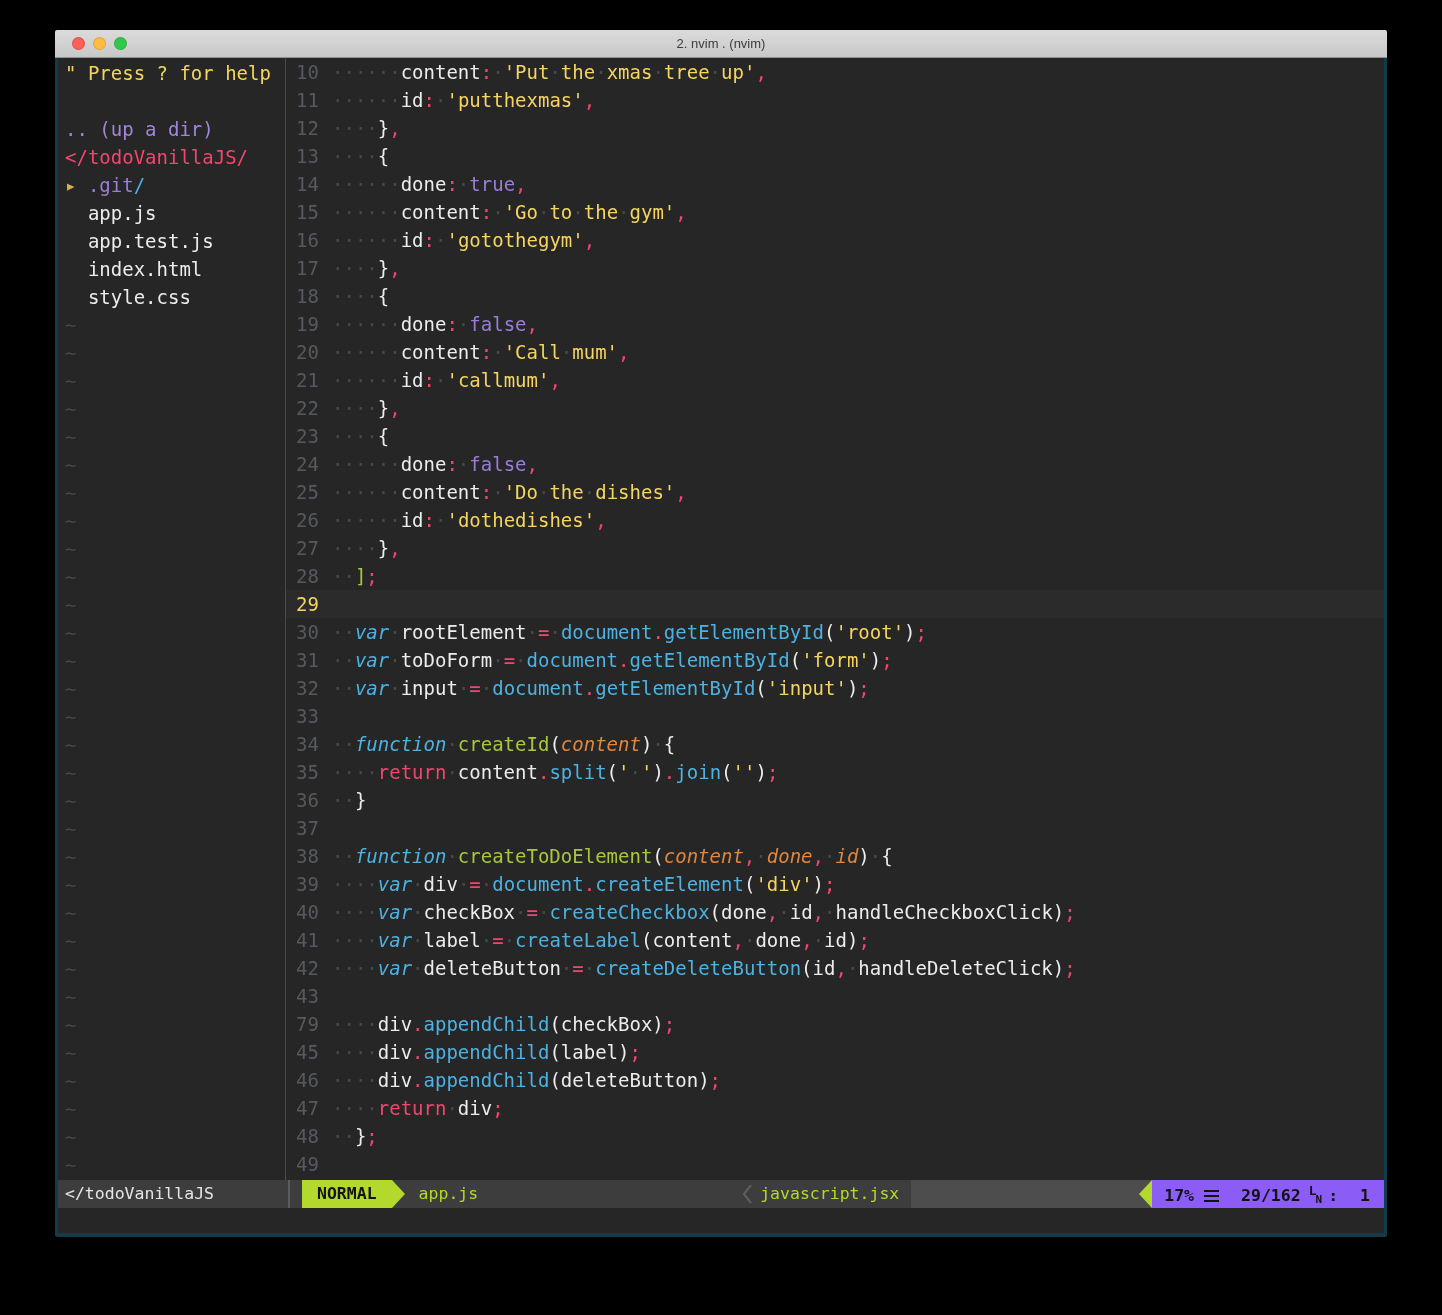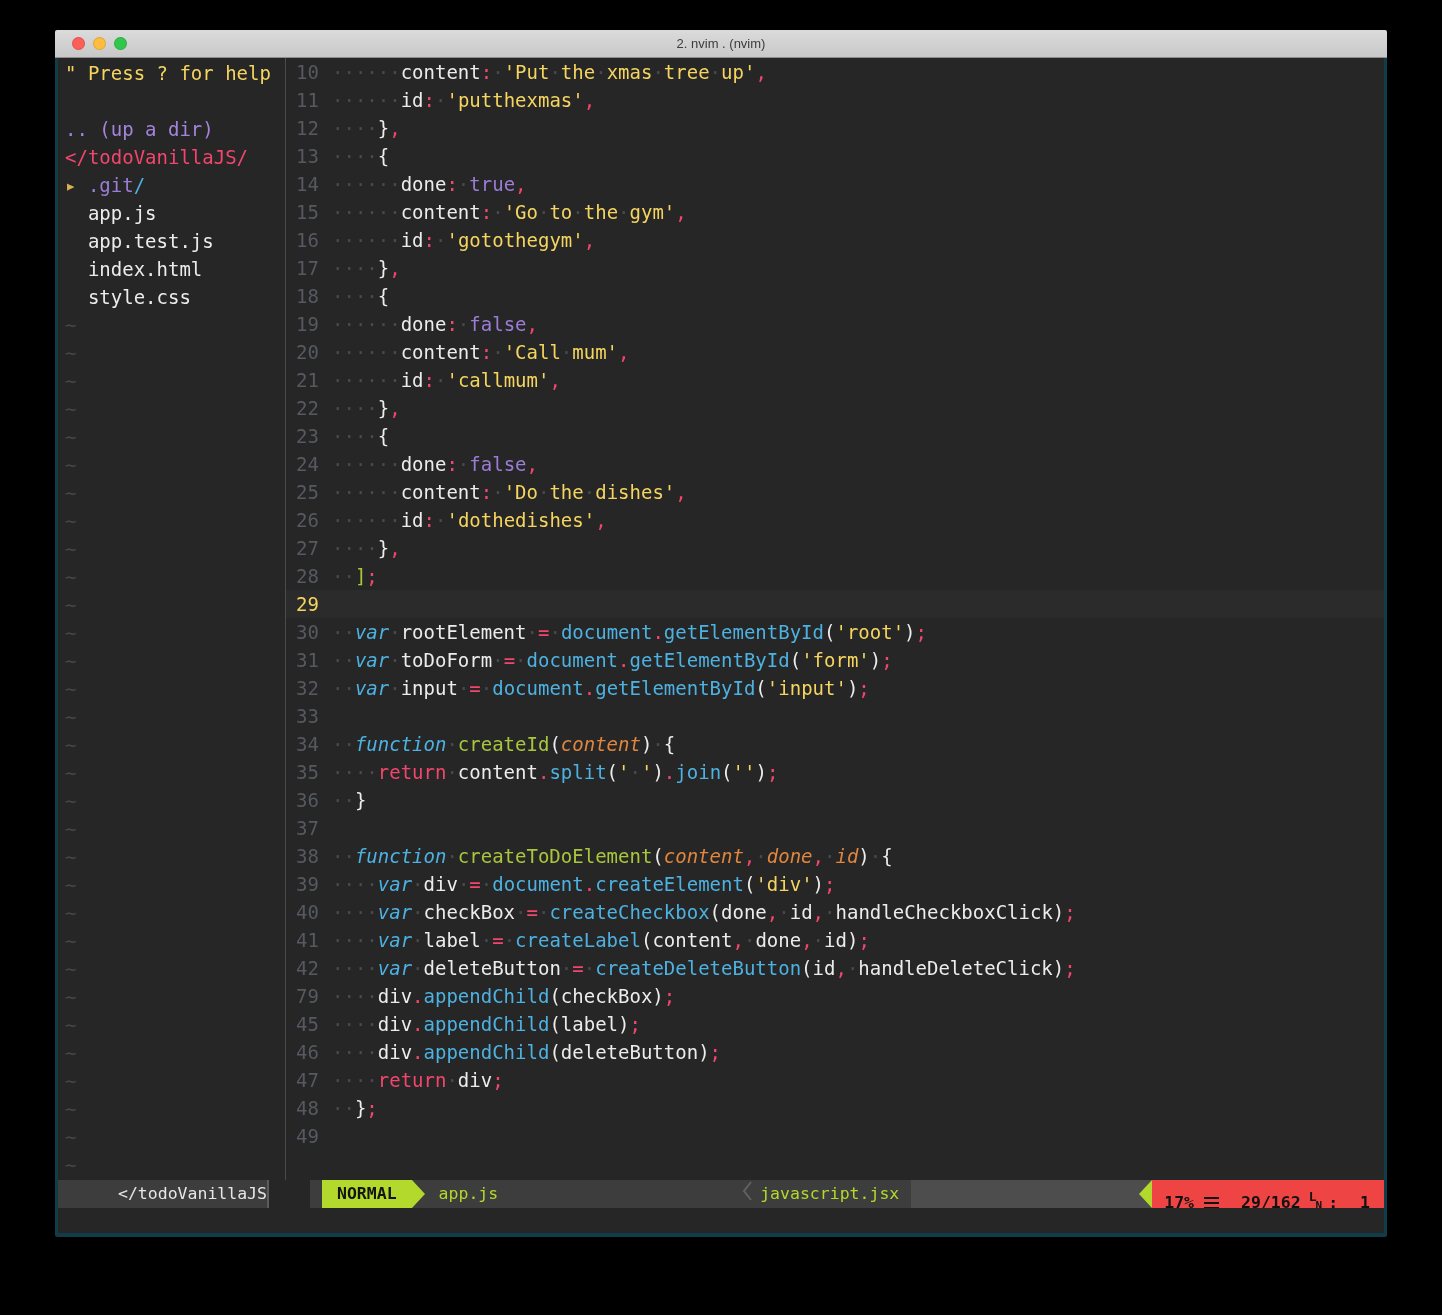--- a/index.html
+++ b/index.html
@@ -51,35 +51,35 @@
   .tok-updir{color:#a584dd;}
   .tok-root{color:#f3466d;}
   .tok-arrow{color:#ddb04f;}
   .tok-dir{color:#9b7dd8;}
   .tok-slash{color:#4db2e2;}
   .tok-file{color:#ececec;}
   .tok-tilde{color:#45484d;}
   .tok-sp{color:#ececec;}
   
   .statusline{height:28px;display:flex;font-size:16.5px;line-height:28px;white-space:pre;}
-  .sl-left{width:209px;background:#3d3d3d;color:#e6e6e6;padding-left:7px;box-sizing:border-box;overflow:hidden;text-align:right;}
+  .sl-left{width:230px;background:#3d3d3d;color:#e6e6e6;padding-left:7px;box-sizing:border-box;overflow:hidden;}
   .sl-div{width:2px;background:#5c5c5c;}
-  .sl-main{flex:1;display:flex;background:#3d3d3d;align-items:flex-start;overflow:hidden;margin-left:41px;}
+  .sl-main{flex:1;display:flex;background:#3d3d3d;align-items:center;overflow:hidden;}
   .sl-gap{width:12px;background:#2c2c2c;}
   .seg-mode{background:#b2d92c;color:#141414;font-weight:bold;padding:0 15px;}
   .tri-r{width:0;height:0;border-top:14px solid transparent;border-bottom:14px solid transparent;
     border-left:13px solid #b2d92c;}
   .tri-l{width:0;height:0;border-top:14px solid transparent;border-bottom:14px solid transparent;
     border-right:13px solid #b2d92c;background:#4d4d4d;}
   .sl-file{color:#b2d92c;margin-left:14px;}
   .sl-spacer{flex:1;}
   .chev{display:flex;align-items:center;padding:0 3px;}
   .sl-ft{color:#b2d92c;margin:0 12px 0 4px;}
   .seg-enc{background:#4d4d4d;color:#e6e6e6;width:228px;box-sizing:border-box;padding-left:14px;}
-  .seg-pos{background:#ef4444;color:#121212;display:flex;align-items:center;padding:4px 14px 0 12px;}
+  .seg-pos{background:#8b5cf6;color:#121212;display:flex;align-items:center;padding:4px 14px 0 12px;}
   .seg-pos .b{font-weight:bold;}
   .bars{display:inline-block;width:15px;height:2px;background:#121212;
     box-shadow:0 5px 0 #121212,0 10px 0 #121212;margin:0 4px 0 10px;transform:translateY(-5px);}
   .lnsym{display:inline-block;margin:0 6px 0 8px;font-weight:bold;position:relative;top:-1px;}
   .lnsym .l{font-size:13px;vertical-align:6px;}
   .lnsym .n{font-size:11px;vertical-align:-2px;margin-left:-1px;}
   .cmdline{height:25px;background:#262626;}
 </style>
 </head>
 <body>
@@ -167,20 +167,21 @@
             <div class="row"><span class="gutter">33</span></div>
             <div class="row"><span class="gutter">34</span><span class="tok tok-dots">··</span><span class="tok tok-kw">function</span><span class="tok tok-dots">·</span><span class="tok tok-green">createId</span><span class="tok tok-fg">(</span><span class="tok tok-param">content</span><span class="tok tok-fg">)</span><span class="tok tok-dots">·</span><span class="tok tok-fg">{</span></div>
             <div class="row"><span class="gutter">35</span><span class="tok tok-dots">····</span><span class="tok tok-pink">return</span><span class="tok tok-dots">·</span><span class="tok tok-fg">content</span><span class="tok tok-pink">.</span><span class="tok tok-cyan">split</span><span class="tok tok-fg">(</span><span class="tok tok-str">'</span><span class="tok tok-dots">·</span><span class="tok tok-str">'</span><span class="tok tok-fg">)</span><span class="tok tok-pink">.</span><span class="tok tok-cyan">join</span><span class="tok tok-fg">(</span><span class="tok tok-str">''</span><span class="tok tok-fg">)</span><span class="tok tok-pink">;</span></div>
             <div class="row"><span class="gutter">36</span><span class="tok tok-dots">··</span><span class="tok tok-fg">}</span></div>
             <div class="row"><span class="gutter">37</span></div>
             <div class="row"><span class="gutter">38</span><span class="tok tok-dots">··</span><span class="tok tok-kw">function</span><span class="tok tok-dots">·</span><span class="tok tok-green">createToDoElement</span><span class="tok tok-fg">(</span><span class="tok tok-param">content</span><span class="tok tok-pink">,</span><span class="tok tok-dots">·</span><span class="tok tok-param">done</span><span class="tok tok-pink">,</span><span class="tok tok-dots">·</span><span class="tok tok-param">id</span><span class="tok tok-fg">)</span><span class="tok tok-dots">·</span><span class="tok tok-fg">{</span></div>
             <div class="row"><span class="gutter">39</span><span class="tok tok-dots">····</span><span class="tok tok-kw">var</span><span class="tok tok-dots">·</span><span class="tok tok-fg">div</span><span class="tok tok-dots">·</span><span class="tok tok-pink">=</span><span class="tok tok-dots">·</span><span class="tok tok-cyan">document</span><span class="tok tok-pink">.</span><span class="tok tok-cyan">createElement</span><span class="tok tok-fg">(</span><span class="tok tok-str">'div'</span><span class="tok tok-fg">)</span><span class="tok tok-pink">;</span></div>
             <div class="row"><span class="gutter">40</span><span class="tok tok-dots">····</span><span class="tok tok-kw">var</span><span class="tok tok-dots">·</span><span class="tok tok-fg">checkBox</span><span class="tok tok-dots">·</span><span class="tok tok-pink">=</span><span class="tok tok-dots">·</span><span class="tok tok-cyan">createCheckbox</span><span class="tok tok-fg">(</span><span class="tok tok-fg">done</span><span class="tok tok-pink">,</span><span class="tok tok-dots">·</span><span class="tok tok-fg">id</span><span class="tok tok-pink">,</span><span class="tok tok-dots">·</span><span class="tok tok-fg">handleCheckboxClick</span><span class="tok tok-fg">)</span><span class="tok tok-pink">;</span></div>
             <div class="row"><span class="gutter">41</span><span class="tok tok-dots">····</span><span class="tok tok-kw">var</span><span class="tok tok-dots">·</span><span class="tok tok-fg">label</span><span class="tok tok-dots">·</span><span class="tok tok-pink">=</span><span class="tok tok-dots">·</span><span class="tok tok-cyan">createLabel</span><span class="tok tok-fg">(</span><span class="tok tok-fg">content</span><span class="tok tok-pink">,</span><span class="tok tok-dots">·</span><span class="tok tok-fg">done</span><span class="tok tok-pink">,</span><span class="tok tok-dots">·</span><span class="tok tok-fg">id</span><span class="tok tok-fg">)</span><span class="tok tok-pink">;</span></div>
             <div class="row"><span class="gutter">42</span><span class="tok tok-dots">····</span><span class="tok tok-kw">var</span><span class="tok tok-dots">·</span><span class="tok tok-fg">deleteButton</span><span class="tok tok-dots">·</span><span class="tok tok-pink">=</span><span class="tok tok-dots">·</span><span class="tok tok-cyan">createDeleteButton</span><span class="tok tok-fg">(</span><span class="tok tok-fg">id</span><span class="tok tok-pink">,</span><span class="tok tok-dots">·</span><span class="tok tok-fg">handleDeleteClick</span><span class="tok tok-fg">)</span><span class="tok tok-pink">;</span></div>
+            <div class="row"><span class="gutter">43</span></div>
             <div class="row"><span class="gutter">79</span><span class="tok tok-dots">····</span><span class="tok tok-fg">div</span><span class="tok tok-pink">.</span><span class="tok tok-cyan">appendChild</span><span class="tok tok-fg">(</span><span class="tok tok-fg">checkBox</span><span class="tok tok-fg">)</span><span class="tok tok-pink">;</span></div>
             <div class="row"><span class="gutter">45</span><span class="tok tok-dots">····</span><span class="tok tok-fg">div</span><span class="tok tok-pink">.</span><span class="tok tok-cyan">appendChild</span><span class="tok tok-fg">(</span><span class="tok tok-fg">label</span><span class="tok tok-fg">)</span><span class="tok tok-pink">;</span></div>
             <div class="row"><span class="gutter">46</span><span class="tok tok-dots">····</span><span class="tok tok-fg">div</span><span class="tok tok-pink">.</span><span class="tok tok-cyan">appendChild</span><span class="tok tok-fg">(</span><span class="tok tok-fg">deleteButton</span><span class="tok tok-fg">)</span><span class="tok tok-pink">;</span></div>
             <div class="row"><span class="gutter">47</span><span class="tok tok-dots">····</span><span class="tok tok-pink">return</span><span class="tok tok-dots">·</span><span class="tok tok-fg">div</span><span class="tok tok-pink">;</span></div>
             <div class="row"><span class="gutter">48</span><span class="tok tok-dots">··</span><span class="tok tok-fg">}</span><span class="tok tok-pink">;</span></div>
             <div class="row"><span class="gutter">49</span></div>
           </div>
       </div>
 
       <div class="statusline">

